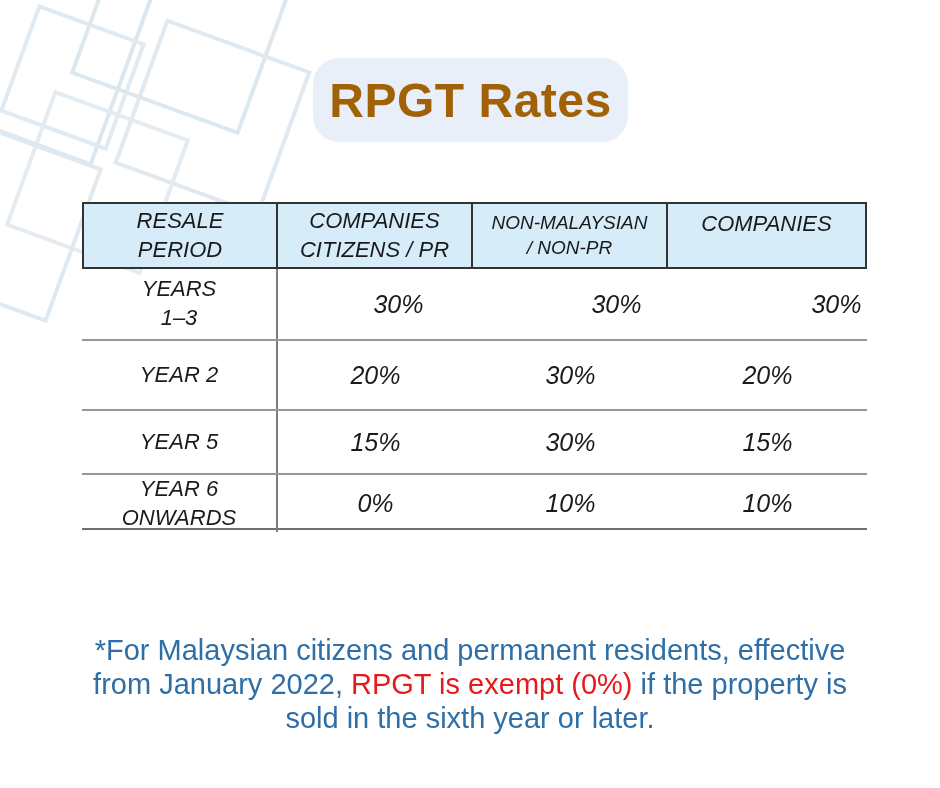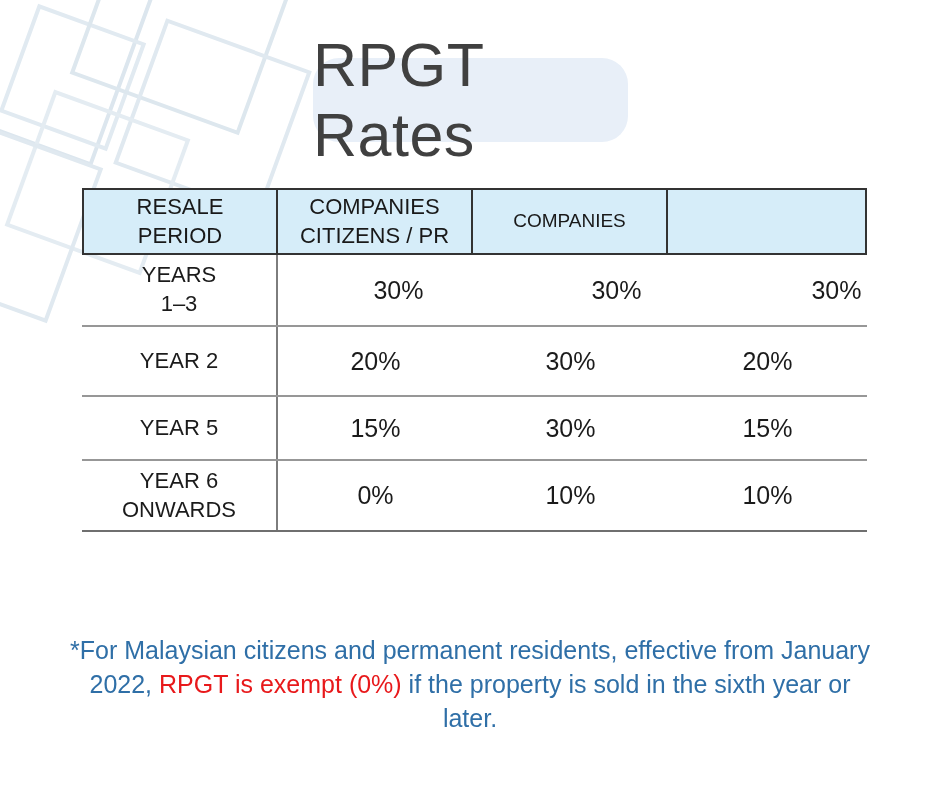--- a/index.html
+++ b/index.html
@@ -32,33 +32,34 @@
   .title-pill {
     position: absolute;
     left: 313px; top: 58px;
     width: 315px; height: 84px;
     background: #e8eff8;
     border-radius: 26px;
     display: flex; align-items: center; justify-content: center;
     z-index: 2;
   }
   .title-pill h1 {
-    font-size: 61px;
-    font-weight: 400;
+    font-size: 48px;
+    font-weight: 700;
     letter-spacing: 0.5px;
-    color: #404040;
+    color: #a16207;
   }
 
   
   .rpgt-table {
     position: absolute;
-    left: 82px; top: 188px;
+    left: 82px; top: 202px;
     width: 785px;
     z-index: 2;
     color: #1b1b1b;
+    font-style: italic;
   }
   .thead {
     display: grid;
     grid-template-columns: 194px 195px 195px 197px;
     height: 67px;
     background: #d6edf9;
     border: 2px solid #333333;
   }
   .thead .hcell {
     display: flex; align-items: center; justify-content: center;
@@ -75,41 +76,41 @@
   .thead .hcell:nth-child(4) { align-items: flex-start; padding-top: 6px; }
 
   .tbody .trow {
     display: grid;
     grid-template-columns: 196px 195px 195px 199px;
     border-bottom: 2px solid #979797;
   }
   .tbody .trow:nth-child(1) { height: 72px; gap: 23px; }
   .tbody .trow:nth-child(2) { height: 70px; }
   .tbody .trow:nth-child(3) { height: 64px; }
-  .tbody .trow:nth-child(4) { height: 71px; border-bottom-color: #6f6f6f; }
+  .tbody .trow:nth-child(4) { height: 55px; border-bottom-color: #6f6f6f; }
   .tbody .cell {
     display: flex; align-items: center; justify-content: center;
     text-align: center;
     white-space: pre-line;
     font-size: 25px;
     line-height: 1.3;
   }
   .tbody .cell.period {
     border-right: 2px solid #7d7d7d;
     font-size: 22px;
   }
 
   
   .footnote {
     position: absolute;
     left: 70px; top: 633px;
     width: 800px;
     z-index: 2;
     text-align: center;
-    font-size: 25px;
+    font-size: 29px;
     line-height: 34px;
     color: #2f6fa7;
   }
   .footnote .hl { color: #e8191b; }
 </style>
 </head>
 <body>
 
 <div class="canvas">
 
@@ -125,20 +126,22 @@
   <div class="title-pill">
     <h1>RPGT Rates</h1>
   </div>
 
   <div class="rpgt-table">
     <div class="thead">
       <div class="hcell">RESALE
 PERIOD</div>
       <div class="hcell">COMPANIES
 CITIZENS / PR</div>
+      <div class="hcell">NON-MALAYSIAN
+/ NON-PR</div>
       <div class="hcell">COMPANIES</div>
     </div>
     <div class="tbody">
       <div class="trow">
         <div class="cell period">YEARS
 1–3</div>
         <div class="cell">30%</div>
         <div class="cell">30%</div>
         <div class="cell">30%</div>
       </div>

